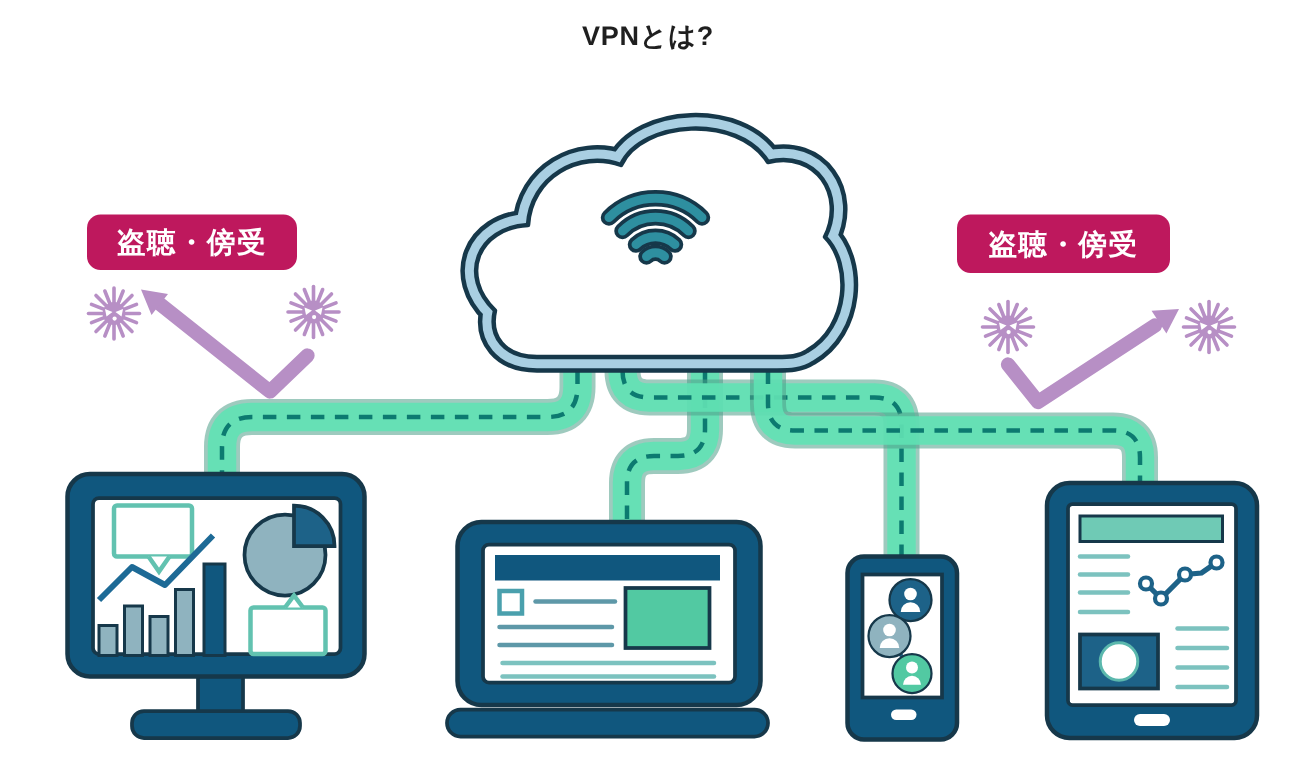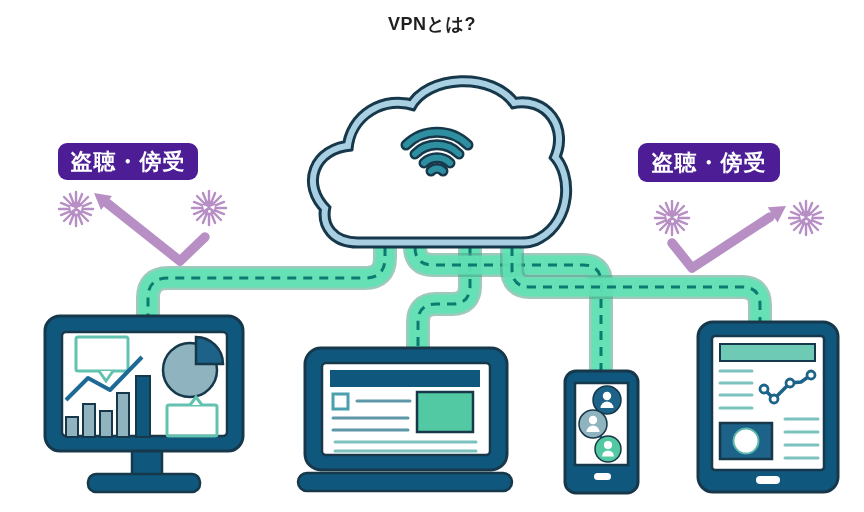--- a/index.html
+++ b/index.html
@@ -15,22 +15,22 @@
   }
   #cloud-label{
     left:325px;top:180px;width:232px;text-align:center;
     font-size:28px;font-weight:bold;color:#2e8fa0;
     -webkit-text-stroke:1.3px #16384a;
     text-shadow:1px 1px 0 #16384a,-1px 1px 0 #16384a,1px -1px 0 #16384a,-1px -1px 0 #16384a;
     letter-spacing:1px;
   }
   .threat-badge{
     display:flex;align-items:center;justify-content:center;
-    background:#4c1d95;border-radius:9px;color:#ffffff;
-    font-size:22px;font-weight:bold;letter-spacing:1px;
+    background:#be185d;border-radius:9px;color:#ffffff;
+    font-size:19px;font-weight:bold;letter-spacing:1px;
   }
   #threat-left{left:58px;top:143px;width:140px;height:37px;}
   #threat-right{left:638px;top:143px;width:142px;height:39px;}
 </style>
 </head>
 <body>
 
 <div id="canvas">
 
 <svg id="scene" width="864" height="512" viewBox="0 0 864 512">

